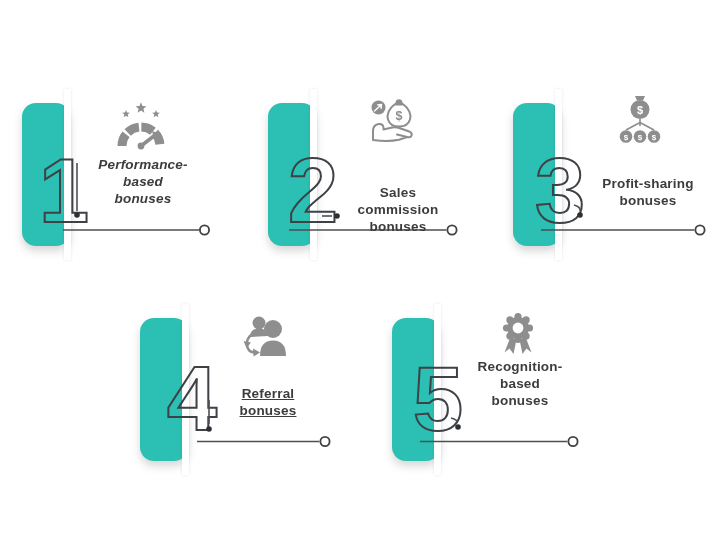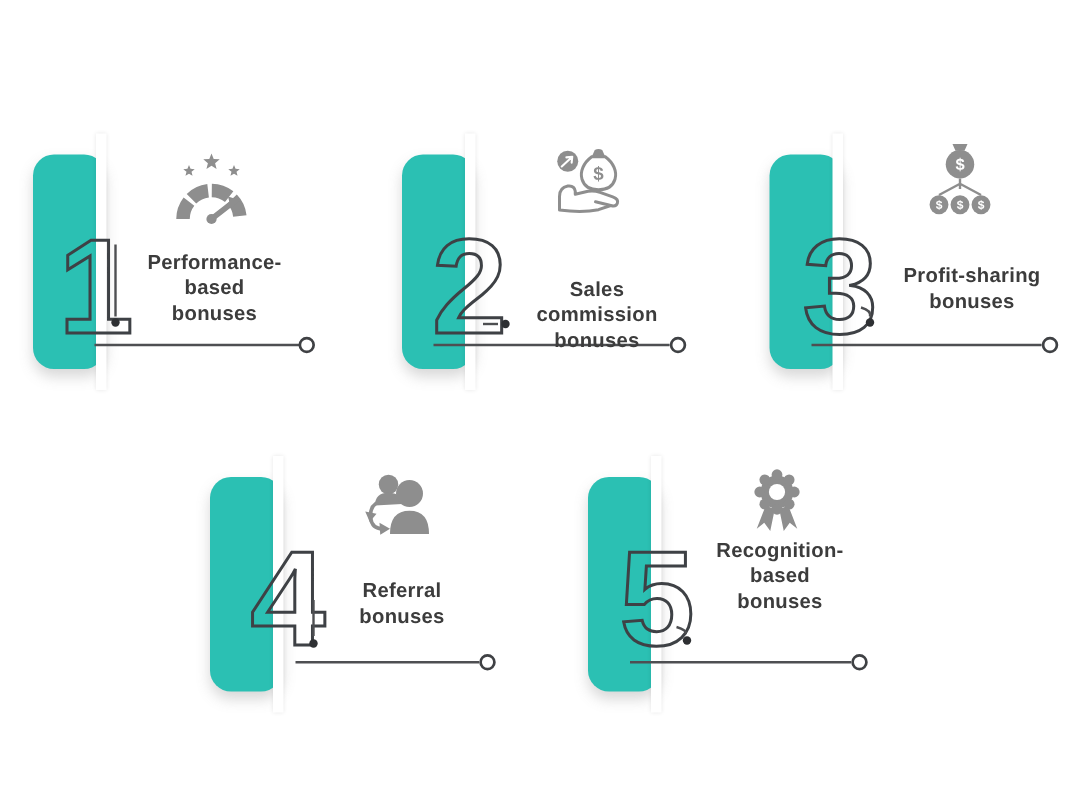--- a/index.html
+++ b/index.html
@@ -9,24 +9,24 @@
         background:var(--teal,#2BC0B3);box-shadow:0 5px 9px rgba(110,110,110,.28);}
   .stripe{position:absolute;width:7px;height:171px;background:#fff;
           box-shadow:0 0 3px rgba(0,0,0,.10);}
   .p1{left:22px;top:103px;} .s1{left:64px;top:89px;}
   .p2{left:268px;top:103px;} .s2{left:310px;top:89px;}
   .p3{left:513px;top:103px;} .s3{left:555px;top:89px;}
   .p4{left:140px;top:318px;} .s4{left:182px;top:304px;}
   .p5{left:392px;top:318px;} .s5{left:434px;top:304px;}
   .label{position:absolute;font-size:13.5px;line-height:17px;font-weight:bold;
          color:#3C3C3C;text-align:center;white-space:pre-line;letter-spacing:.2px;z-index:6;}
-  .l1{left:86px;top:166px;width:114px;}
+  .l1{left:86px;top:156px;width:114px;font-style:italic;}
   .l2{left:336px;top:184px;width:124px;}
   .l3{left:586px;top:175px;width:124px;}
-  .l4{left:211px;top:385px;width:114px;}
+  .l4{left:211px;top:385px;width:114px;text-decoration:underline;}
   .l5{left:460px;top:358px;width:120px;}
   .icon{position:absolute;z-index:6;}
   .ic1{left:113px;top:100px;} .ic2{left:368px;top:94px;} .ic3{left:615px;top:93px;}
   .ic4{left:240px;top:314px;} .ic5{left:495px;top:311px;}
   #overlay{position:absolute;left:0;top:0;z-index:5;}
   .num{font-family:"Liberation Sans",sans-serif;font-weight:bold;font-size:90px;
        fill:none;stroke:#3E4145;stroke-width:2px;}
   .conn{stroke:#4E4F52;stroke-width:1.6;fill:none;}
   .dot{fill:#2E3033;stroke:none;}
   .endc{fill:#fff;stroke:#3F4144;stroke-width:1.8;}

